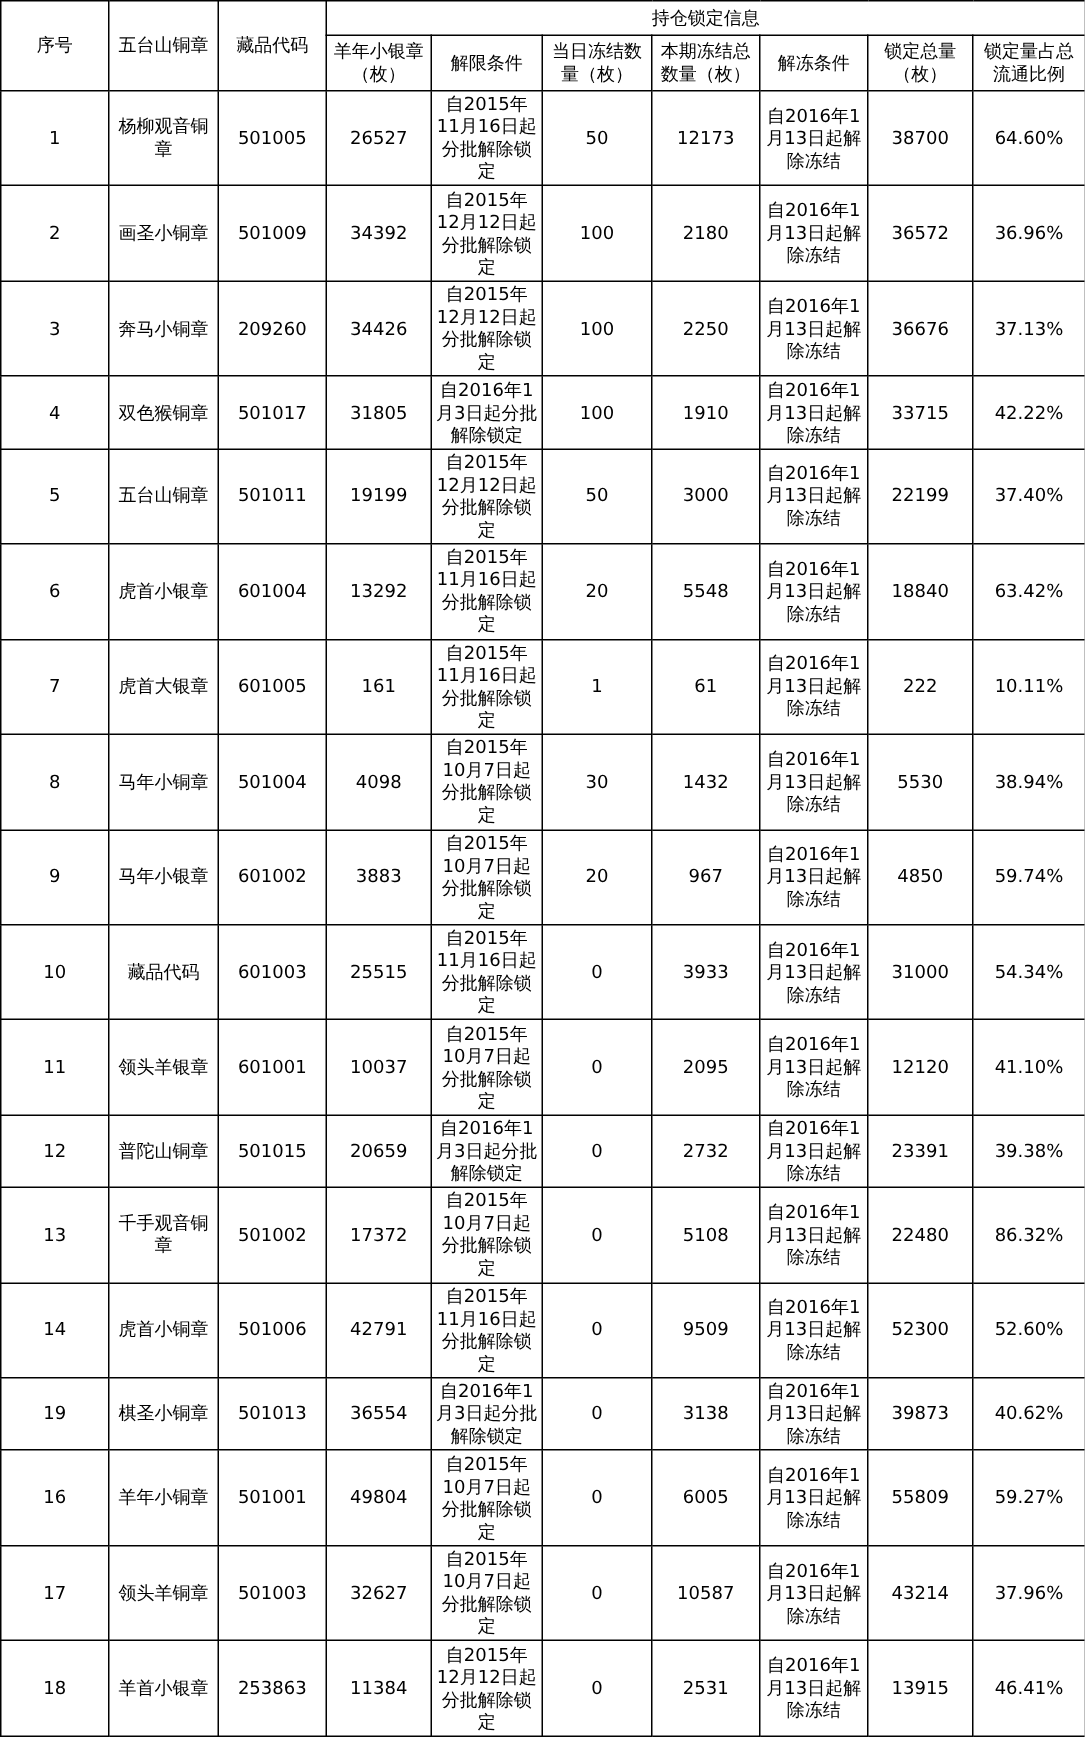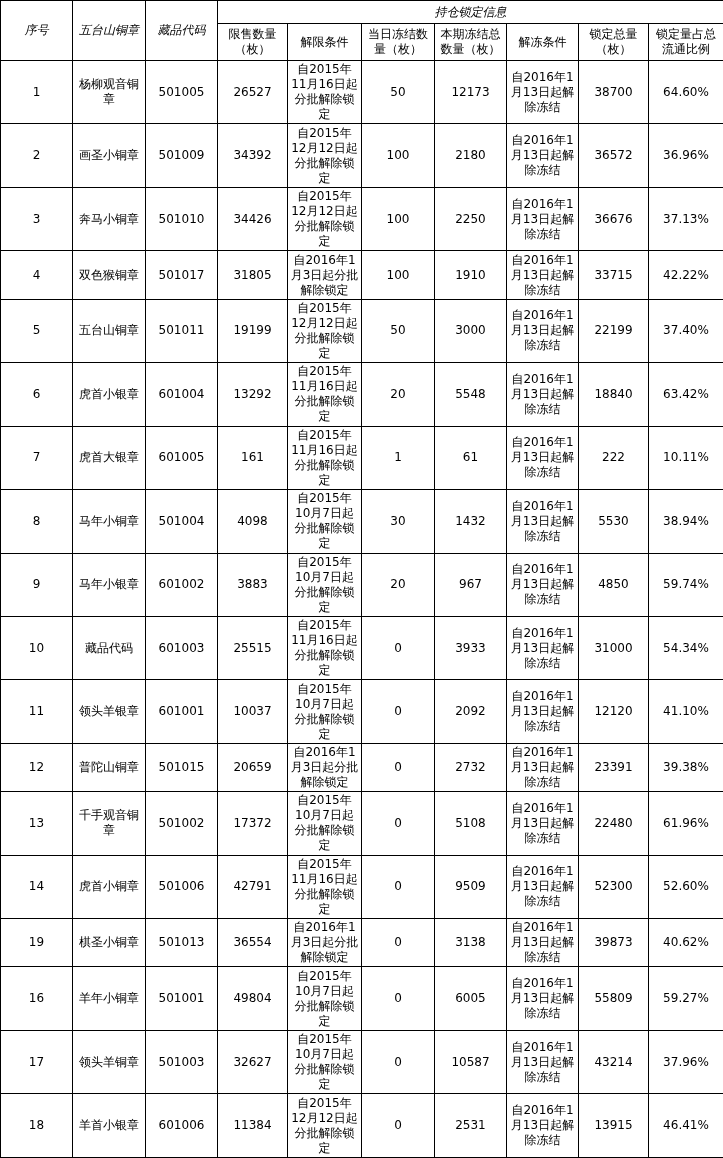--- a/index.html
+++ b/index.html
@@ -27,21 +27,20 @@
     border: 1px solid #000000;
     text-align: center;
     vertical-align: middle;
     padding: 1px 2px;
     font-weight: normal;
     line-height: 1.25;
     overflow: hidden;
   }
   tr.group-row th {
     height: 20px;
-    font-style: italic;
   }
   tr.sub-row th {
     height: 34px;
   }
 </style>
 </head>
 <body>
 
 <table class="lock-table">
   <colgroup>
@@ -57,21 +56,21 @@
     <col style="width:75px">
   </colgroup>
   <thead>
     <tr class="group-row">
       <th rowspan="2">序号</th>
       <th rowspan="2">五台山铜章</th>
       <th rowspan="2">藏品代码</th>
       <th colspan="7">持仓锁定信息</th>
     </tr>
     <tr class="sub-row">
-      <th>限售数量（枚）</th>
+      <th>羊年小银章（枚）</th>
       <th>解限条件</th>
       <th>当日冻结数量（枚）</th>
       <th>本期冻结总数量（枚）</th>
       <th>解冻条件</th>
       <th>锁定总量（枚）</th>
       <th>锁定量占总流通比例</th>
     </tr>
   </thead>
   <tbody>
       <tr>
@@ -94,21 +93,21 @@
         <td>自2015年12月12日起分批解除锁定</td>
         <td>100</td>
         <td>2180</td>
         <td>自2016年1月13日起解除冻结</td>
         <td>36572</td>
         <td>36.96%</td>
       </tr>
       <tr>
         <td>3</td>
         <td>奔马小铜章</td>
-        <td>501010</td>
+        <td>209260</td>
         <td>34426</td>
         <td>自2015年12月12日起分批解除锁定</td>
         <td>100</td>
         <td>2250</td>
         <td>自2016年1月13日起解除冻结</td>
         <td>36676</td>
         <td>37.13%</td>
       </tr>
       <tr>
         <td>4</td>
@@ -194,21 +193,21 @@
         <td>31000</td>
         <td>54.34%</td>
       </tr>
       <tr>
         <td>11</td>
         <td>领头羊银章</td>
         <td>601001</td>
         <td>10037</td>
         <td>自2015年10月7日起分批解除锁定</td>
         <td>0</td>
-        <td>2092</td>
+        <td>2095</td>
         <td>自2016年1月13日起解除冻结</td>
         <td>12120</td>
         <td>41.10%</td>
       </tr>
       <tr>
         <td>12</td>
         <td>普陀山铜章</td>
         <td>501015</td>
         <td>20659</td>
         <td>自2016年1月3日起分批解除锁定</td>
@@ -221,21 +220,21 @@
       <tr>
         <td>13</td>
         <td>千手观音铜章</td>
         <td>501002</td>
         <td>17372</td>
         <td>自2015年10月7日起分批解除锁定</td>
         <td>0</td>
         <td>5108</td>
         <td>自2016年1月13日起解除冻结</td>
         <td>22480</td>
-        <td>61.96%</td>
+        <td>86.32%</td>
       </tr>
       <tr>
         <td>14</td>
         <td>虎首小铜章</td>
         <td>501006</td>
         <td>42791</td>
         <td>自2015年11月16日起分批解除锁定</td>
         <td>0</td>
         <td>9509</td>
         <td>自2016年1月13日起解除冻结</td>
@@ -274,21 +273,21 @@
         <td>自2015年10月7日起分批解除锁定</td>
         <td>0</td>
         <td>10587</td>
         <td>自2016年1月13日起解除冻结</td>
         <td>43214</td>
         <td>37.96%</td>
       </tr>
       <tr>
         <td>18</td>
         <td>羊首小银章</td>
-        <td>601006</td>
+        <td>253863</td>
         <td>11384</td>
         <td>自2015年12月12日起分批解除锁定</td>
         <td>0</td>
         <td>2531</td>
         <td>自2016年1月13日起解除冻结</td>
         <td>13915</td>
         <td>46.41%</td>
       </tr>
     </tbody>
 </table>

